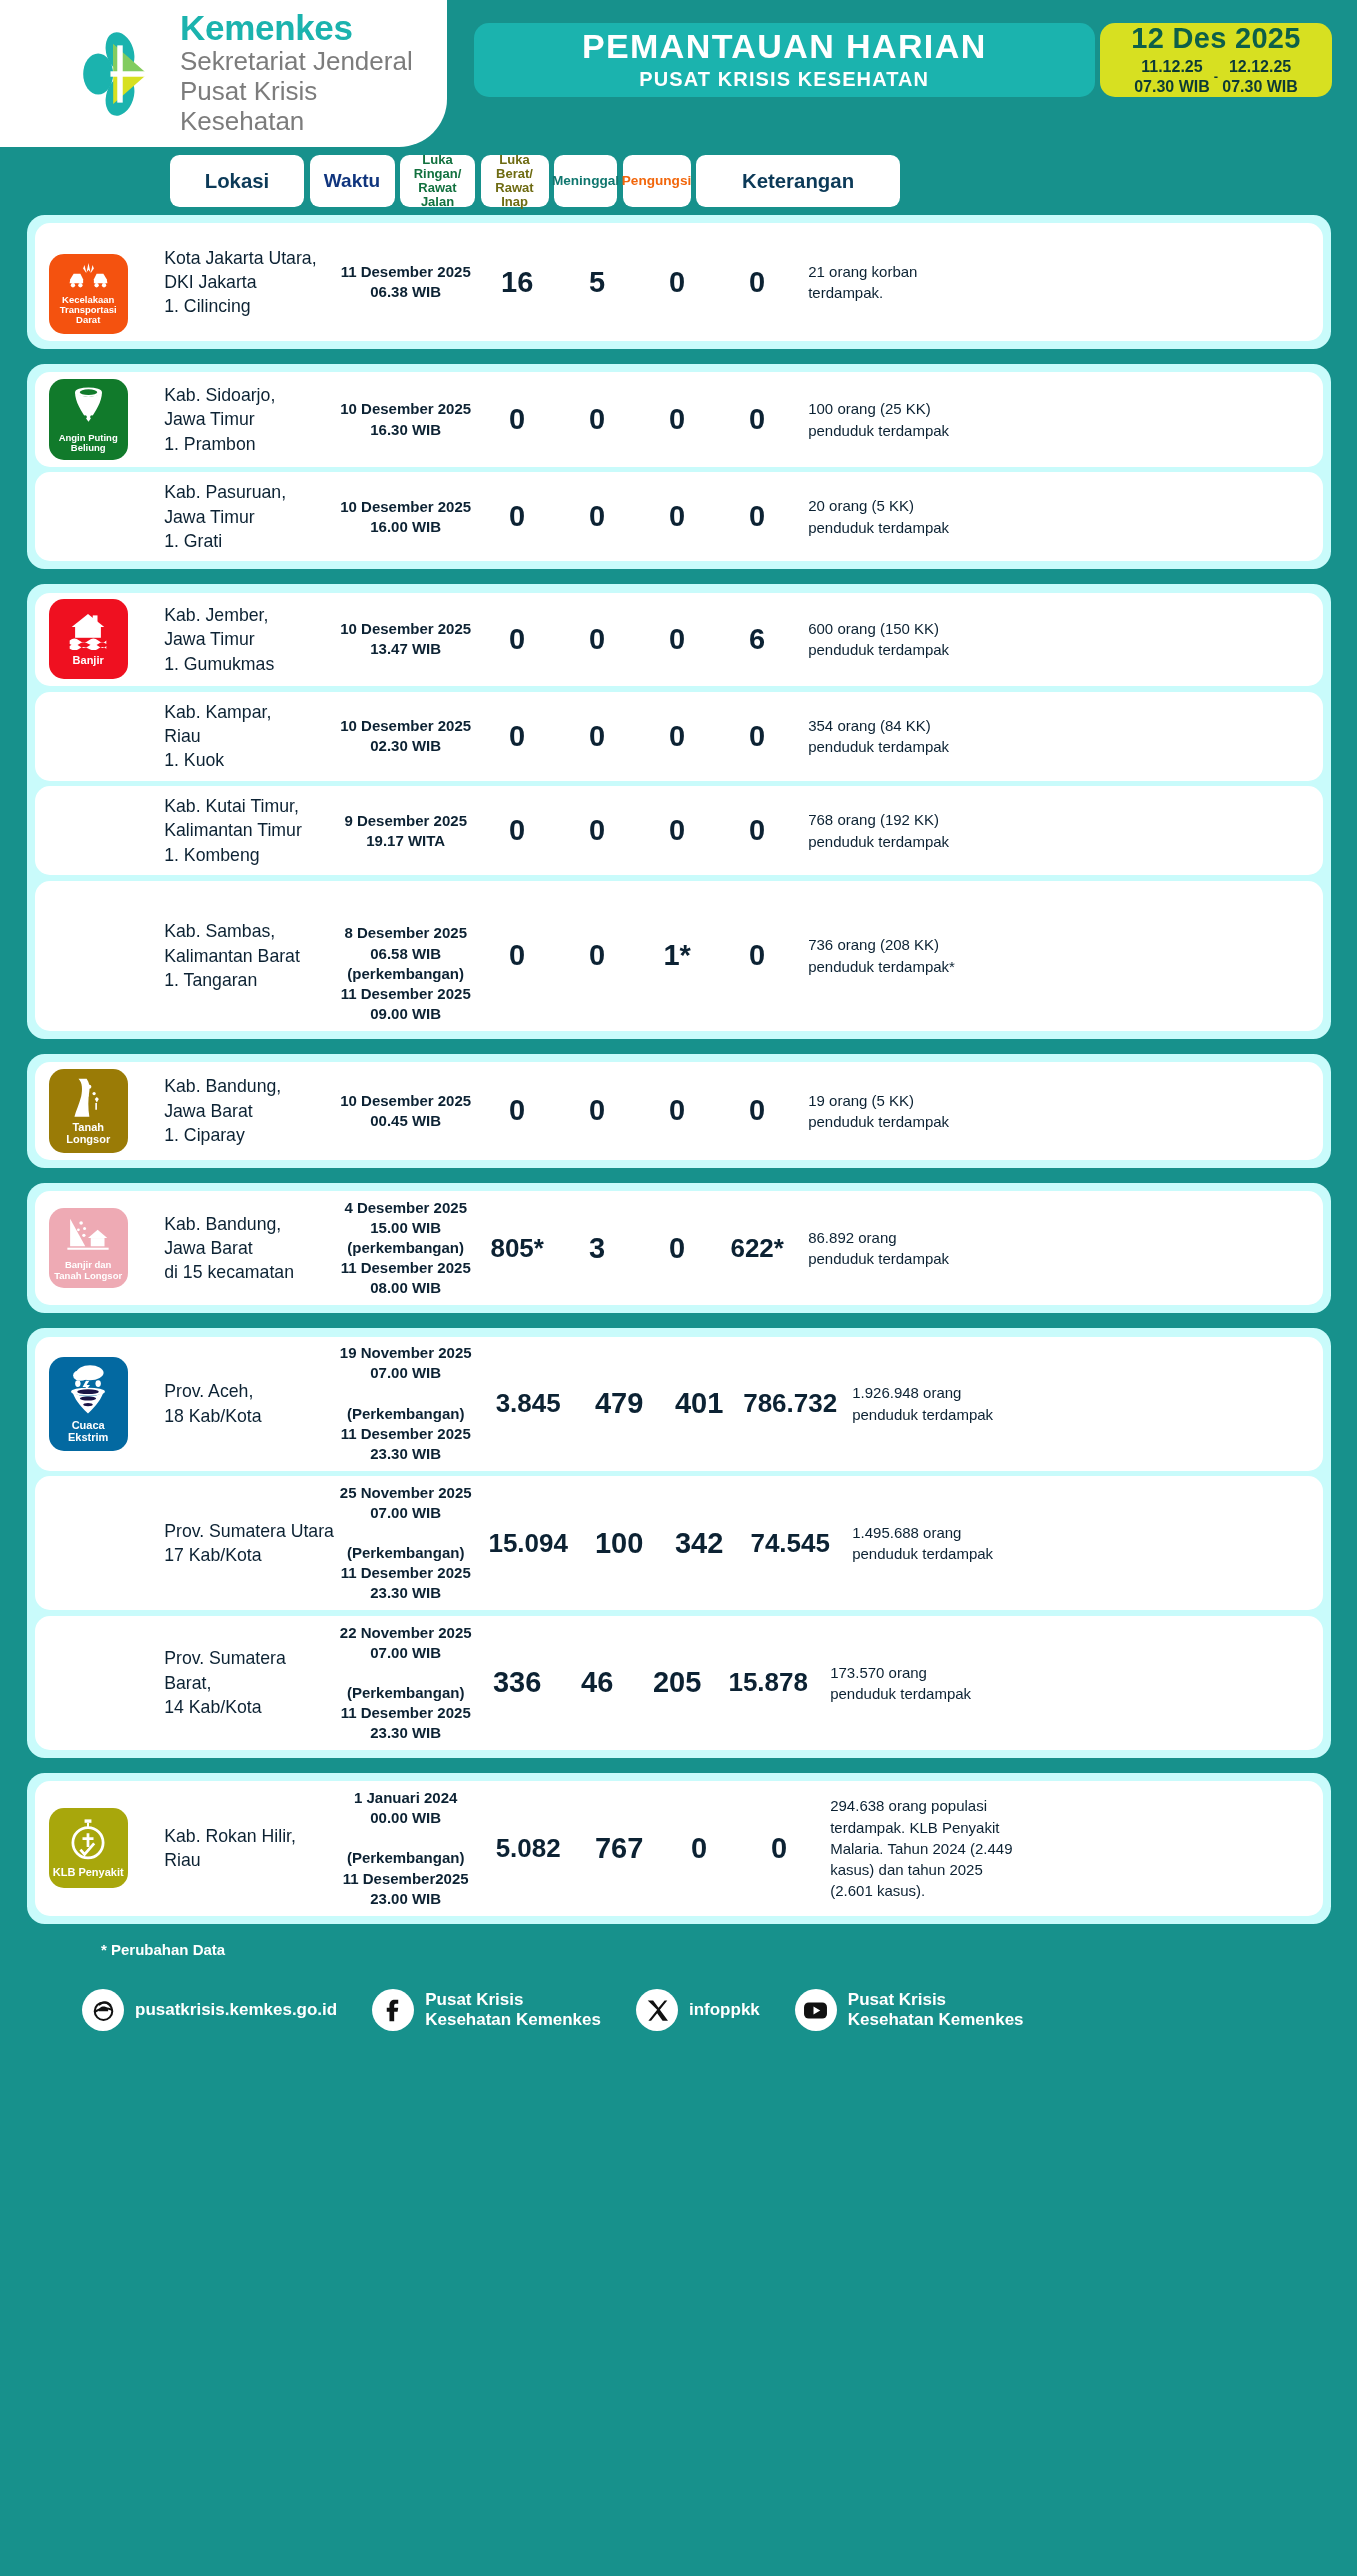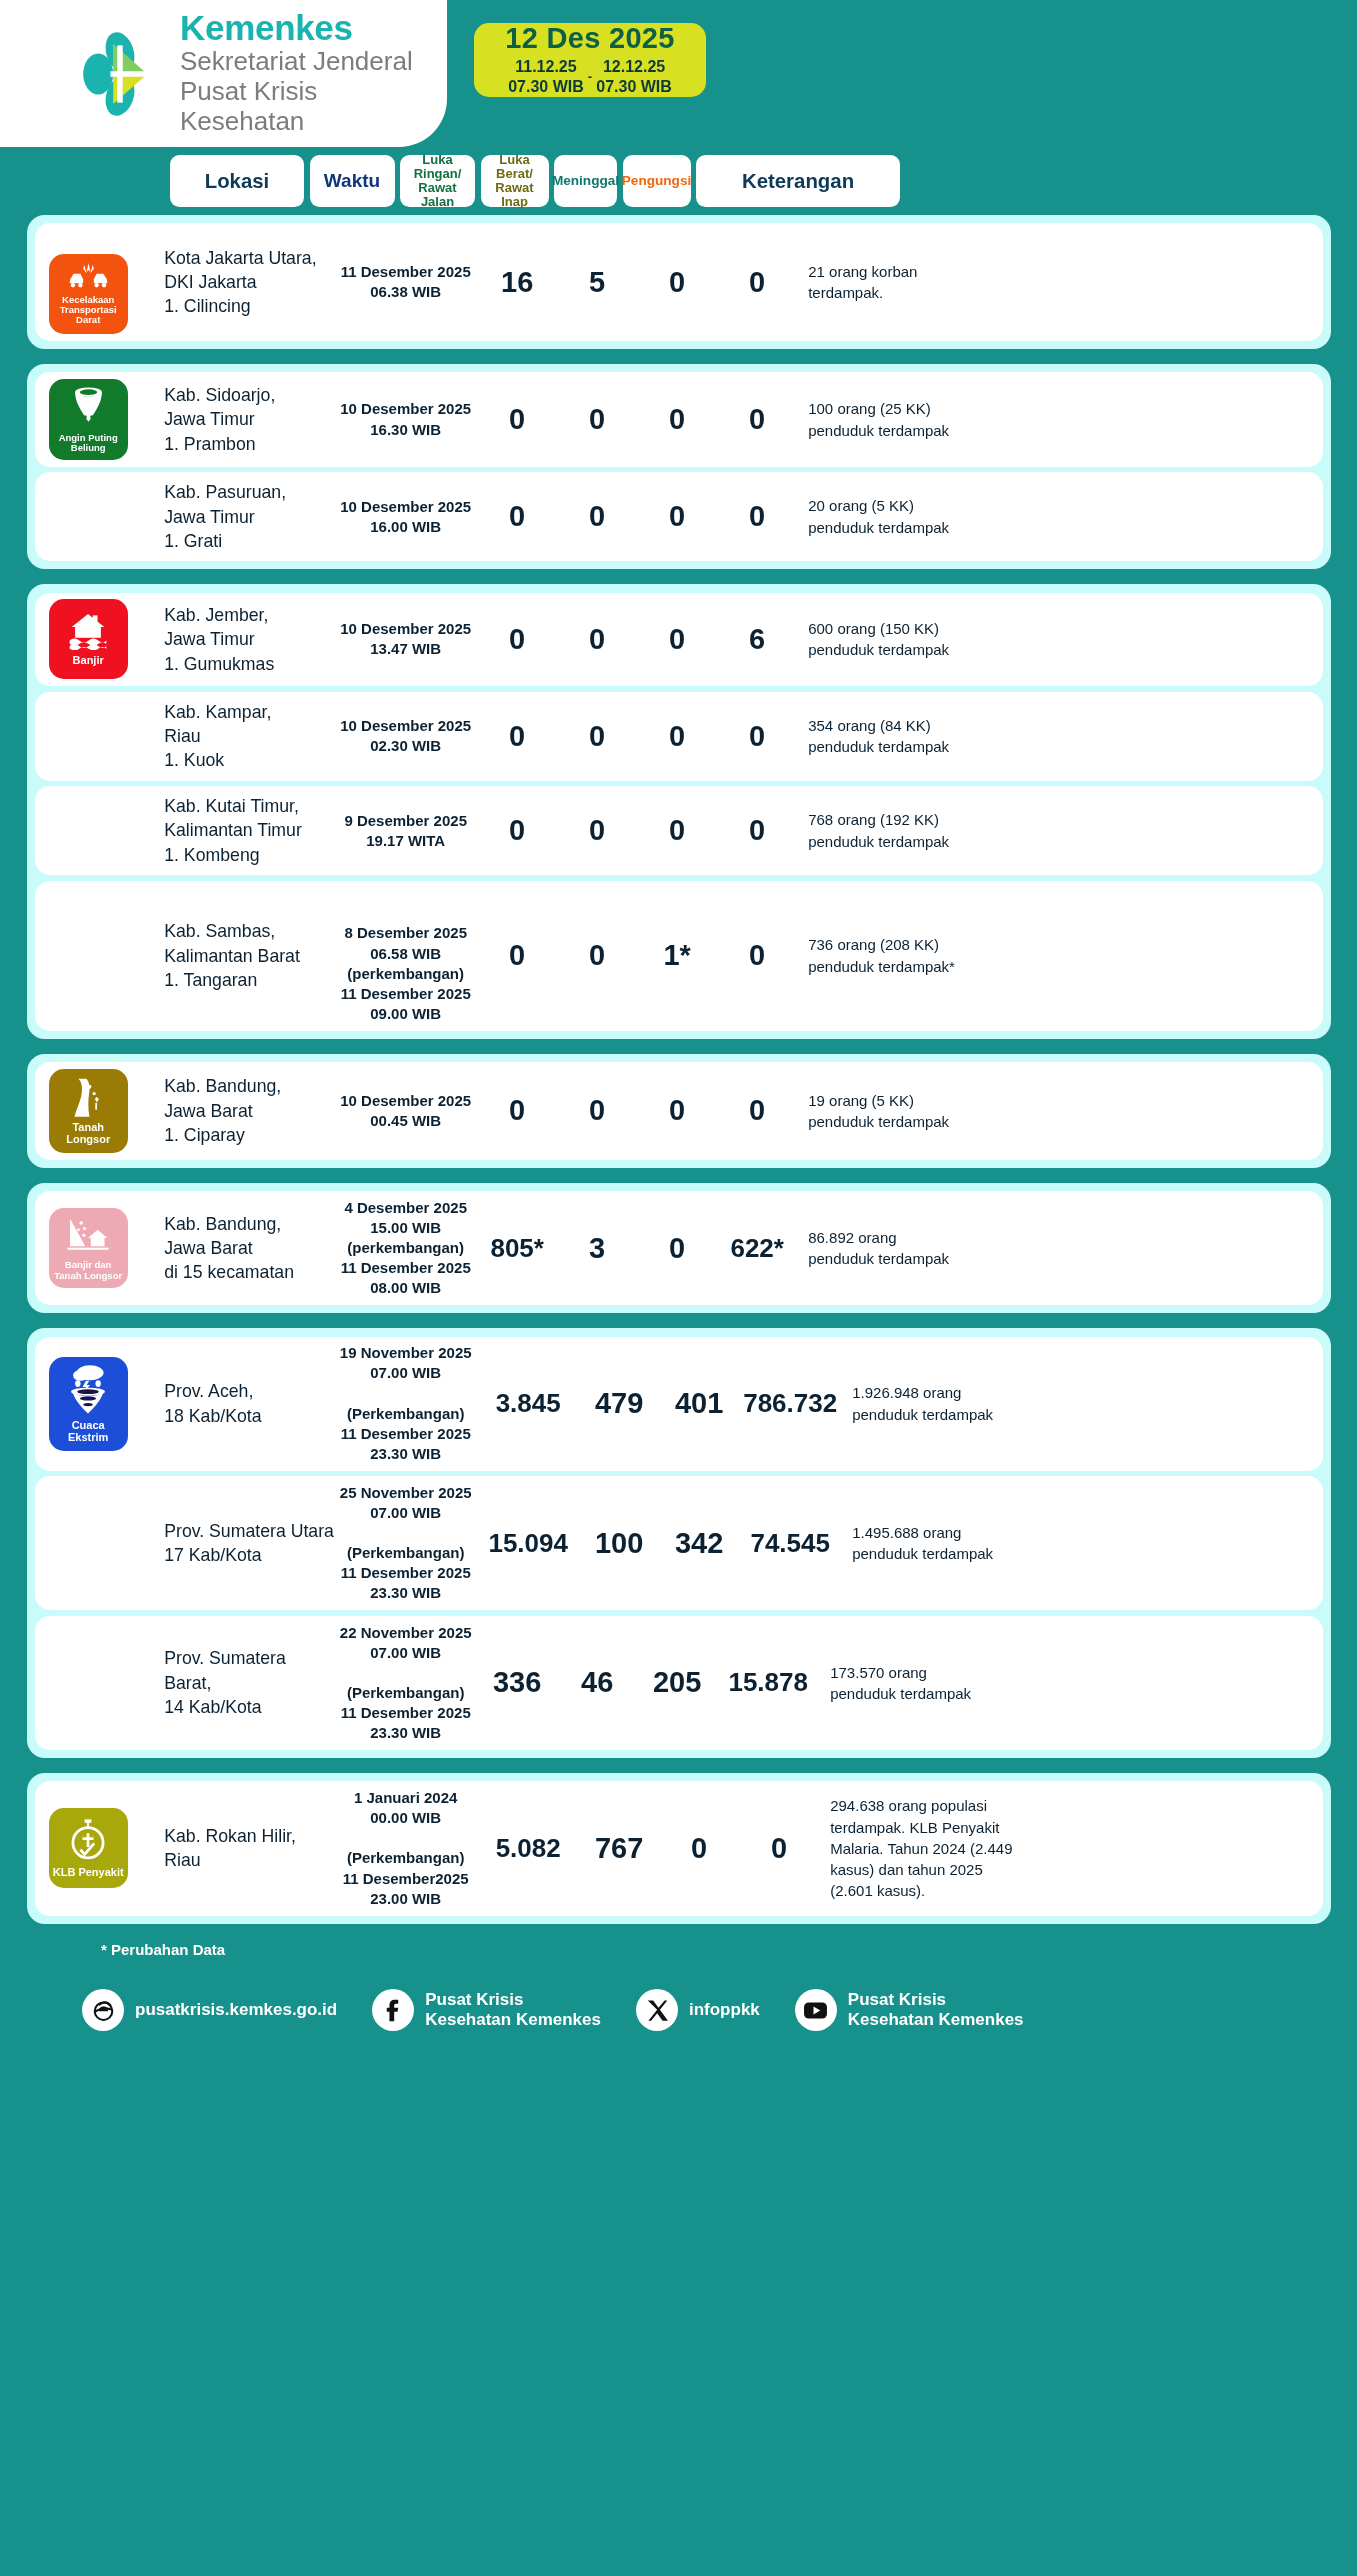--- a/index.html
+++ b/index.html
@@ -158,20 +158,24 @@
       </svg>
     </div>
     <div class="logo-text">
       <div class="logo-title" style="white-space: pre-line;">Kemenkes</div>
       <div class="logo-sub1" style="white-space: pre-line;">Sekretariat Jenderal</div>
       <div class="logo-sub2" style="white-space: pre-line;">Pusat Krisis Kesehatan</div>
     </div>
   </div>
 
   <div class="header-right">
+    <div class="title-card">
+      <div class="title-main" style="white-space: pre-line;">PEMANTAUAN HARIAN</div>
+      <div class="title-sub" style="white-space: pre-line;">PUSAT KRISIS KESEHATAN</div>
+    </div>
     <div class="date-card">
       <div class="date-big" style="white-space: pre-line;">12 Des 2025</div>
       <div class="date-range">
         <div class="date-col">
           <div style="white-space: pre-line;">11.12.25</div>
           <div style="white-space: pre-line;">07.30 WIB</div>
         </div>
         <div class="date-dash" style="white-space: pre-line;">-</div>
         <div class="date-col">
           <div style="white-space: pre-line;">12.12.25</div>
@@ -396,21 +400,21 @@
         <div class="c-num" style="white-space: pre-line;">3</div>
         <div class="c-num" style="white-space: pre-line;">0</div>
         <div class="c-num big" style="white-space: pre-line;">622*</div>
         <div class="c-ket" style="white-space: pre-line;">86.892 orang
 penduduk terdampak</div>
       </div>
     </div>
     <div class="group">
       <div class="row">
         <div class="icon-slot">
-          <div class="cat-badge" style="background: #1d4ed8;">
+          <div class="cat-badge" style="background: #0369a1;">
             <span class="glyph"><svg width="42" height="52" viewBox="0 0 62 76">
                 <ellipse cx="34" cy="14" rx="20" ry="11" fill="white"></ellipse>
                 <ellipse cx="20" cy="18" rx="11" ry="8" fill="white"></ellipse>
                 <path d="M28 26l-5 9h5l-3 8 9-11h-5l4-6z" fill="white"></path>
                 <ellipse cx="16" cy="30" rx="4" ry="5" fill="white"></ellipse>
                 <ellipse cx="46" cy="30" rx="4" ry="5" fill="white"></ellipse>
                 <ellipse cx="31" cy="42" rx="25" ry="6" fill="white"></ellipse>
                 <path d="M8 42c3 10 10 20 23 32 13-12 20-22 23-32-6 5-16 7-23 7s-17-2-23-7z" fill="white"></path>
                 <ellipse cx="31" cy="42" rx="16" ry="3.5" fill="#1b1446"></ellipse>
                 <ellipse cx="31" cy="52" rx="12" ry="3" fill="#1b1446"></ellipse>

